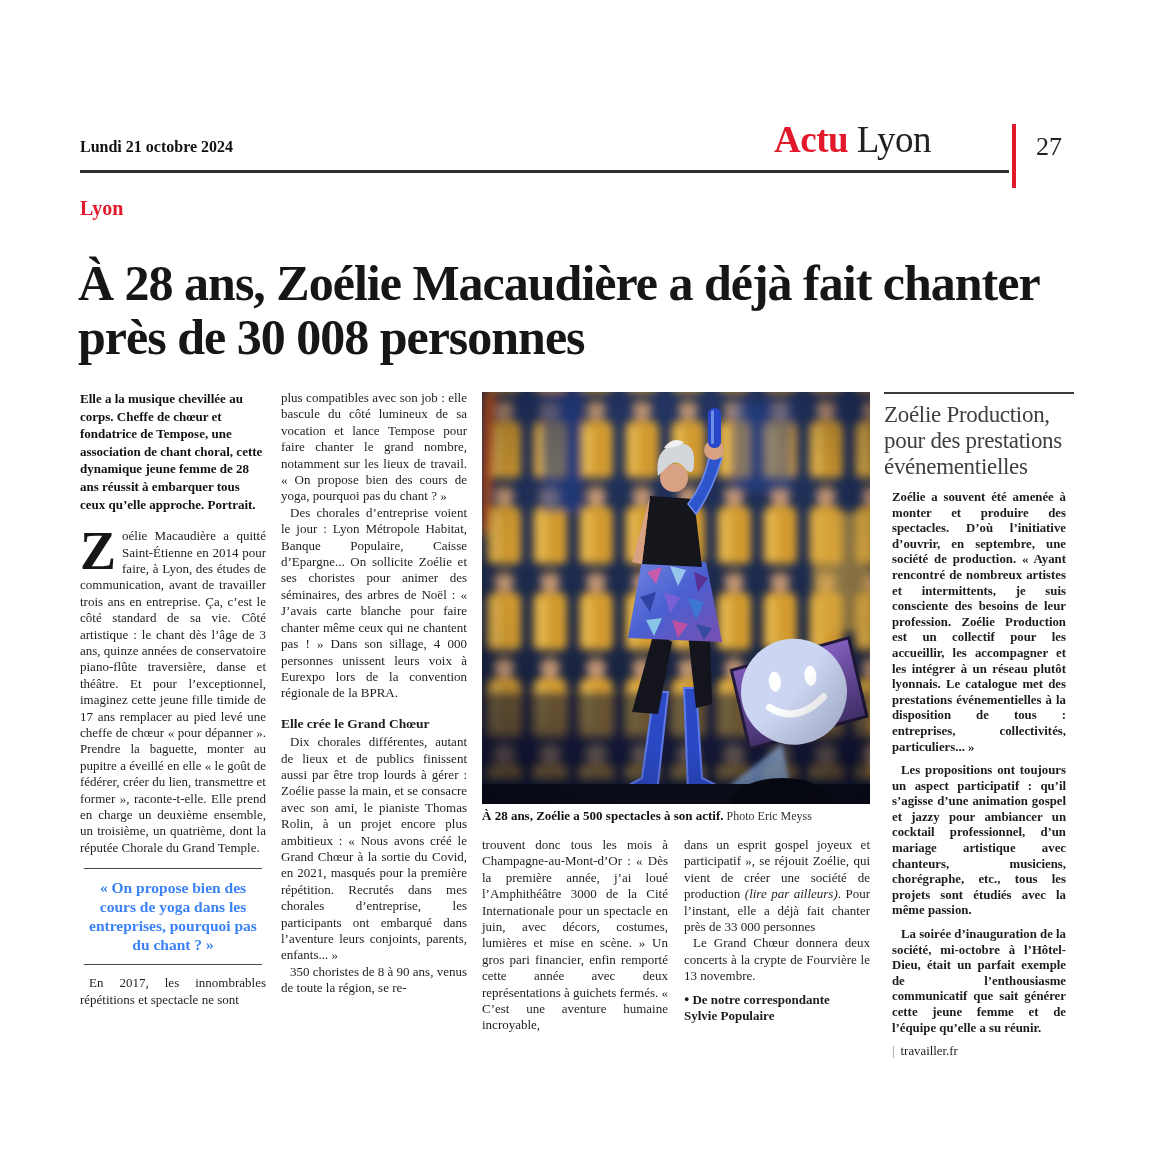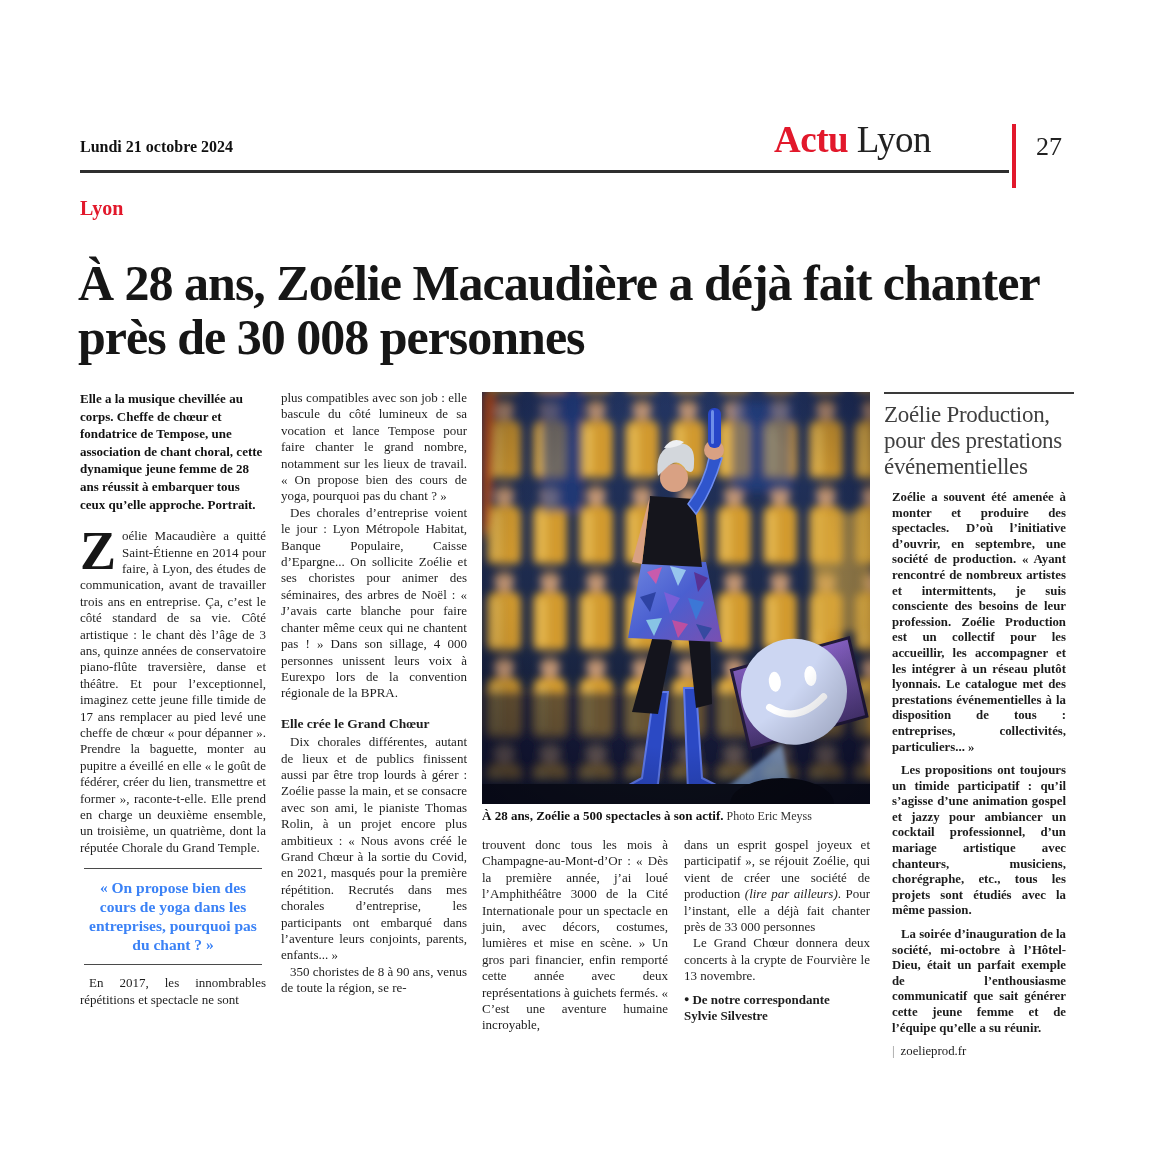--- a/index.html
+++ b/index.html
@@ -170,27 +170,27 @@
       <span class="cap-b">À 28 ans, Zoélie a 500 spectacles à son actif.</span><span class="cap-c"> Photo Eric Meyss</span>
     </div>
     <div class="subcols">
       <div class="subcol body-text">
         <p>trouvent donc tous les mois à Champagne-au-Mont-d’Or : « Dès la première année, j’ai loué l’Amphithéâtre 3000 de la Cité Internationale pour un spectacle en juin, avec décors, costumes, lumières et mise en scène. » Un gros pari financier, enfin remporté cette année avec deux représentations à guichets fermés. « C’est une aventure humaine incroyable,</p>
       </div>
       <div class="subcol body-text">
         <p><span>dans un esprit gospel joyeux et participatif », se réjouit Zoélie, qui vient de créer une société de production </span><span class="it">(lire par ailleurs)</span><span>. Pour l’instant, elle a déjà fait chanter près de 33 000 personnes</span></p>
         <p class="ind">Le Grand Chœur donnera deux concerts à la crypte de Fourvière le 13 novembre.</p>
         <p class="byline"><span class="bullet-ic">●</span><span>De notre correspondante</span></p>
-        <p class="byname">Sylvie Silvestre</p>
+        <p class="byname">Sylvie Populaire</p>
       </div>
     </div>
   </div>
 
   <div class="sidebar">
     <div class="srule"></div>
     <h2>Zoélie Production, pour des prestations événementielles</h2>
     <p>Zoélie a souvent été amenée à monter et produire des spectacles. D’où l’initiative d’ouvrir, en septembre, une société de production. « Ayant rencontré de nombreux artistes et intermittents, je suis consciente des besoins de leur profession. Zoélie Production est un collectif pour les accueillir, les accompagner et les intégrer à un réseau plutôt lyonnais. Le catalogue met des prestations événementielles à la disposition de tous : entreprises, collectivités, particuliers... »</p>
-    <p class="ind">Les propositions ont toujours un timide participatif : qu’il s’agisse d’une animation gospel et jazzy pour ambiancer un cocktail professionnel, d’un mariage artistique avec chanteurs, musiciens, chorégraphe, etc., tous les projets sont étudiés avec la même passion.</p>
+    <p class="ind">Les propositions ont toujours un aspect participatif : qu’il s’agisse d’une animation gospel et jazzy pour ambiancer un cocktail professionnel, d’un mariage artistique avec chanteurs, musiciens, chorégraphe, etc., tous les projets sont étudiés avec la même passion.</p>
     <p class="ind">La soirée d’inauguration de la société, mi-octobre à l’Hôtel-Dieu, était un parfait exemple de l’enthousiasme communicatif que sait générer cette jeune femme et de l’équipe qu’elle a su réunir.</p>
-    <p class="sitelink"><span class="bar-ic">|</span><span>zoelieprod.fr</span></p>
+    <p class="sitelink"><span class="bar-ic">|</span><span>travailler.fr</span></p>
   </div>
 
 </div>
 
 </body></html>

